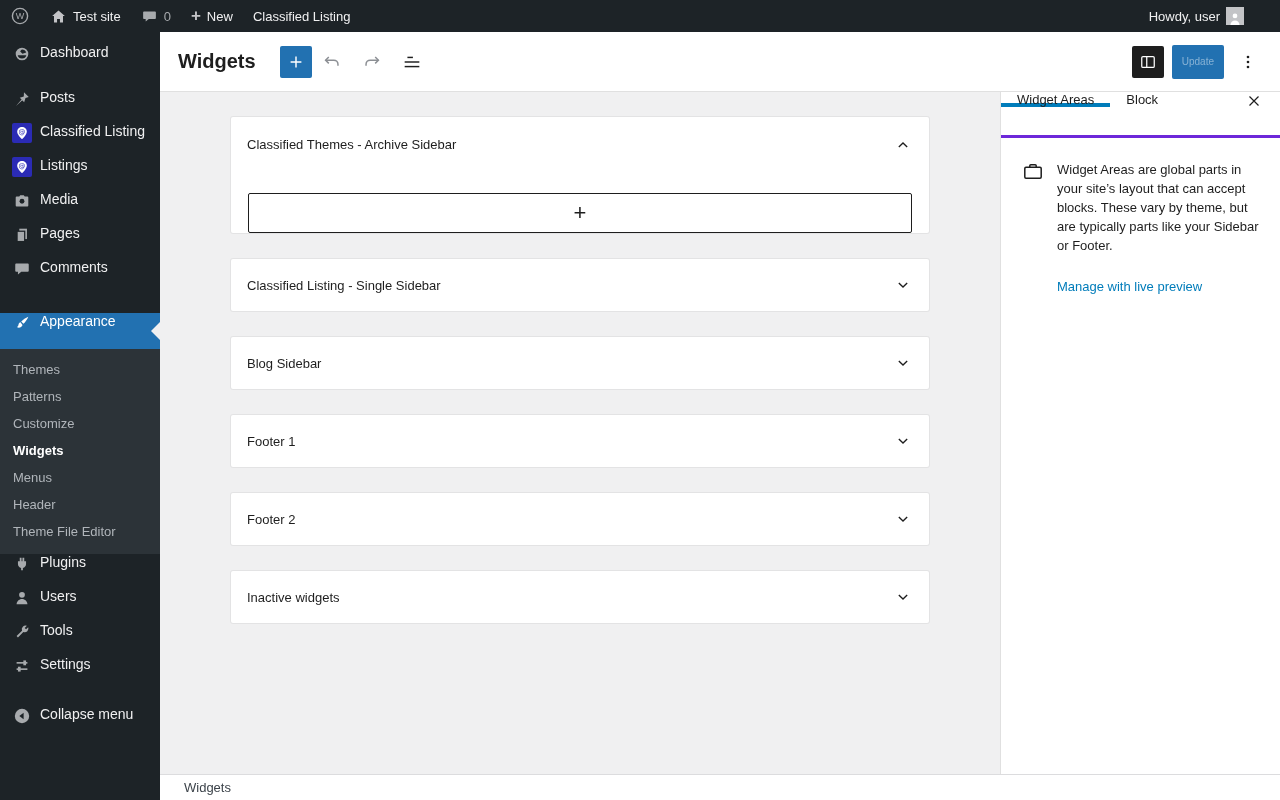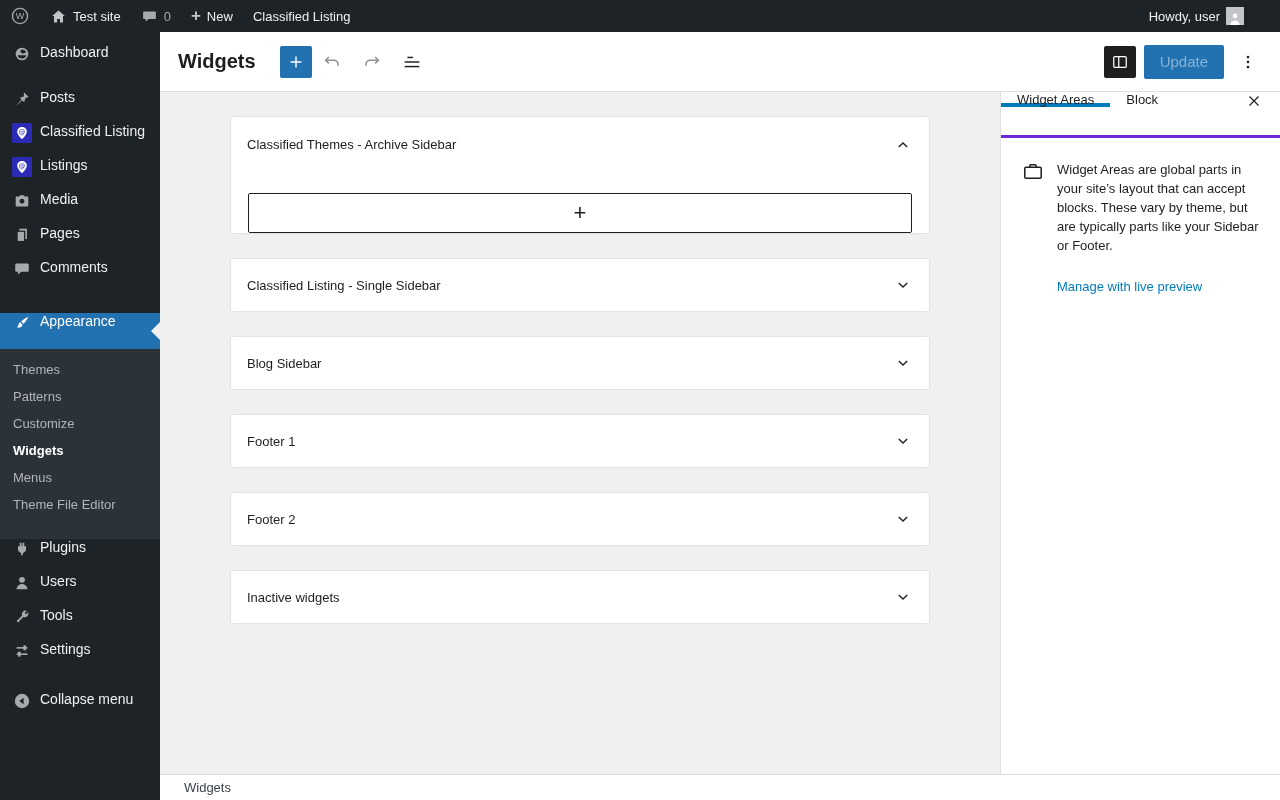--- a/index.html
+++ b/index.html
@@ -27,41 +27,41 @@
   .menu-item .mi-ico { width:20px; height:20px; display:flex; align-items:center;
     justify-content:center; flex:0 0 20px; margin-left:4px; }
   .menu-item .mi-label { color:#f0f0f1; }
   .gap-sm { margin-top:11px; }
   .gap-md { margin-top:20px; }
   .menu-item.active { background:#2271b1; height:36px; position:relative; }
   .menu-item.active .mi-label { color:#fff; }
   .menu-item.active .arrow { position:absolute; right:0; top:50%; margin-top:-9px;
     width:0; height:0; border-top:9px solid transparent; border-bottom:9px solid transparent;
     border-right:9px solid #f0f0f1; }
-  .submenu { background:#2c3338; padding:7px 0 21px 0; font-size:13px; }
+  .submenu { background:#2c3338; padding:7px 0 9px 0; font-size:13px; }
   .submenu-item { display:block; padding:6px 0 6px 13px; color:#b0b5ba; cursor:pointer; }
   .submenu-item.current { color:#fff; font-weight:bold; }
   .collapse-label { color:#a7aaad; }
 
   
   .editor { position:absolute; left:160px; top:32px; width:1120px; height:768px;
     display:flex; flex-direction:column; background:#fff; }
   .editor-header { height:60px; background:#fff; border-bottom:1px solid #e0e0e0;
     display:flex; align-items:center; padding:0 16px 0 18px; flex:0 0 60px; }
   .page-title { font-size:20px; font-weight:bold; color:#1e1e1e; margin-right:24px; }
   .inserter-btn { width:32px; height:32px; background:#2271b1; color:#fff;
     border:none; border-radius:2px; font-size:20px; line-height:1; cursor:pointer;
     display:flex; align-items:center; justify-content:center; }
   .hdr-icon-btn { width:40px; height:40px; background:transparent; border:none;
     display:flex; align-items:center; justify-content:center; cursor:pointer; }
   .hdr-right { margin-left:auto; display:flex; align-items:center; gap:8px; }
   .sidebar-toggle { width:32px; height:32px; background:#1e1e1e; border:none;
     border-radius:2px; display:flex; align-items:center; justify-content:center; cursor:pointer; }
-  .update-btn { height:34px; padding:0 16px; background:#2271b1; border:none;
-    border-radius:2px; color:rgba(255,255,255,0.45); font-size:15px; cursor:default; }
+  .update-btn { height:34px; padding:0 10px; background:#2271b1; border:none;
+    border-radius:2px; color:rgba(255,255,255,0.45); font-size:10px; cursor:default; }
   .kebab-btn { width:32px; height:40px; background:none; border:none; cursor:pointer;
     display:flex; align-items:center; justify-content:center; }
 
   .editor-main { flex:1 1 auto; display:flex; min-height:0; }
   .editor-content { flex:1 1 auto; background:#f0f0f1; overflow:hidden;
     padding-top:25px; }
   .wa-card { width:698px; margin:0 auto 26px auto; background:#fff; border-radius:2px;
     box-shadow:0 0 0 1px rgba(0,0,0,0.05); }
   .wa-header { display:flex; align-items:center; justify-content:space-between;
     height:52px; padding:0 14px 0 16px; cursor:pointer; }
@@ -217,20 +217,21 @@
     </span>
     <span class="mi-label">Appearance</span>
     <span class="arrow"></span>
   </div>
   <div class="submenu">
     <a class="submenu-item">Themes</a>
     <a class="submenu-item">Patterns</a>
     <a class="submenu-item">Customize</a>
     <a class="submenu-item current">Widgets</a>
     <a class="submenu-item">Menus</a>
+    <a class="submenu-item">Header</a>
     <a class="submenu-item">Theme File Editor</a>
   </div>
   <div class="menu-item">
     <span class="mi-ico">
       <svg width="18" height="18" viewBox="0 0 20 20" fill="#a7aaad">
           <path d="M7.5 3v4h-2v3c0 2.2 1.5 4 3.5 4.4V17h2v-2.6c2-.4 3.5-2.2 3.5-4.4V7h-2V3h-2v4h-1V3z"></path>
         </svg>
     </span>
     <span class="mi-label">Plugins</span>
   </div>

